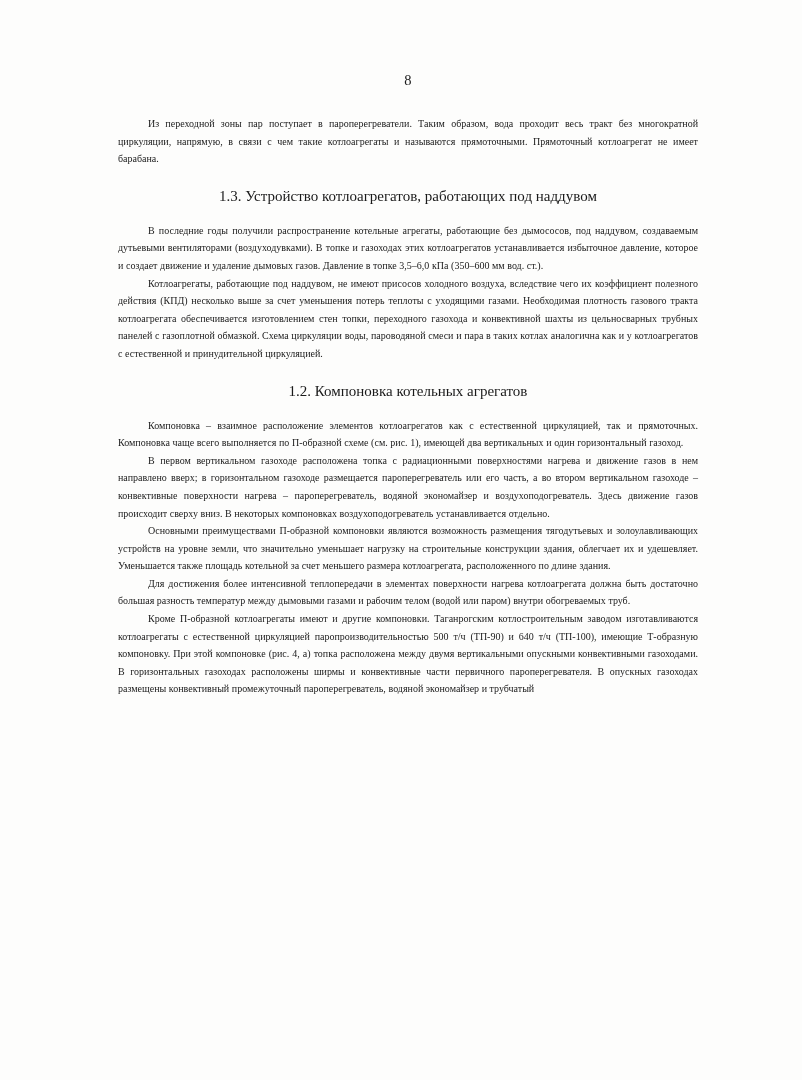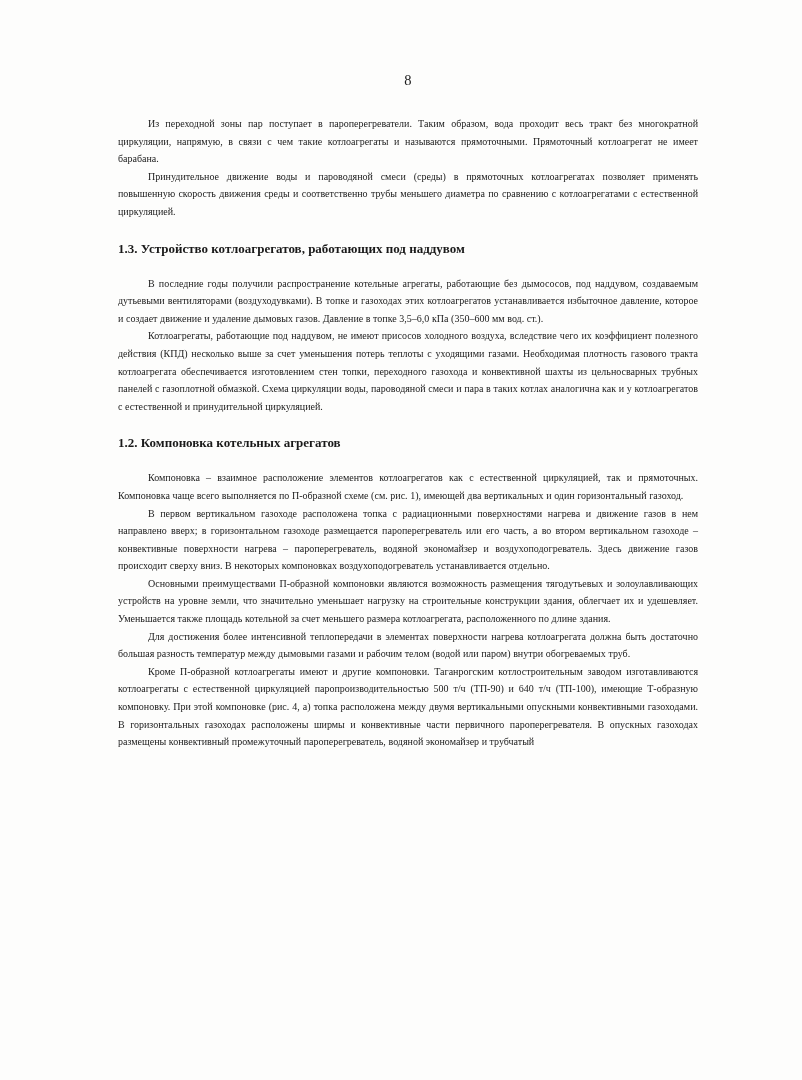--- a/index.html
+++ b/index.html
@@ -31,36 +31,35 @@
   p.body-par {
     margin: 0;
     text-align: justify;
     text-indent: 30px;
     font-size: 10px;
     line-height: 17.6px;
     hyphens: none;
     word-spacing: 0.1px;
   }
   h2.section-heading {
-    text-align: left;
-    font-size: 13px;
-    font-weight: bold;
+    text-align: center;
+    font-size: 15px;
+    font-weight: normal;
     margin: 19px 0 17px 0;
     line-height: 18px;
   }
 </style>
 </head>
 <body>
 
 <div class="page">
 
   <div class="page-number">8</div>
 
   <p class="body-par">Из переходной зоны пар поступает в пароперегреватели. Таким образом, вода проходит весь тракт без многократной циркуляции, напрямую, в связи с чем такие котлоагрегаты и называются прямоточными. Прямоточный котлоагрегат не имеет барабана.</p>
-  <p class="body-par">Принудительное движение воды и пароводяной смеси (среды) в прямоточных котлоагрегатах позволяет применять повышенную скорость движения среды и соответственно трубы меньшего диаметра по сравнению с котлоагрегатами с естественной циркуляцией.</p>
 
   <h2 class="section-heading">1.3. Устройство котлоагрегатов, работающих под наддувом</h2>
 
   <p class="body-par">В последние годы получили распространение котельные агрегаты, работающие без дымососов, под наддувом, создаваемым дутьевыми вентиляторами (воздуходувками). В топке и газоходах этих котлоагрегатов устанавливается избыточное давление, которое и создает движение и удаление дымовых газов. Давление в топке 3,5–6,0 кПа (350–600 мм вод. ст.).</p>
   <p class="body-par">Котлоагрегаты, работающие под наддувом, не имеют присосов холодного воздуха, вследствие чего их коэффициент полезного действия (КПД) несколько выше за счет уменьшения потерь теплоты с уходящими газами. Необходимая плотность газового тракта котлоагрегата обеспечивается изготовлением стен топки, переходного газохода и конвективной шахты из цельносварных трубных панелей с газоплотной обмазкой. Схема циркуляции воды, пароводяной смеси и пара в таких котлах аналогична как и у котлоагрегатов с естественной и принудительной циркуляцией.</p>
 
   <h2 class="section-heading">1.2. Компоновка котельных агрегатов</h2>
 
   <p class="body-par">Компоновка – взаимное расположение элементов котлоагрегатов как с естественной циркуляцией, так и прямоточных. Компоновка чаще всего выполняется по П-образной схеме (см. рис. 1), имеющей два вертикальных и один горизонтальный газоход.</p>
   <p class="body-par">В первом вертикальном газоходе расположена топка с радиационными поверхностями нагрева и движение газов в нем направлено вверх; в горизонтальном газоходе размещается пароперегреватель или его часть, а во втором вертикальном газоходе – конвективные поверхности нагрева – пароперегреватель, водяной экономайзер и воздухоподогреватель. Здесь движение газов происходит сверху вниз. В некоторых компоновках воздухоподогреватель устанавливается отдельно.</p>

